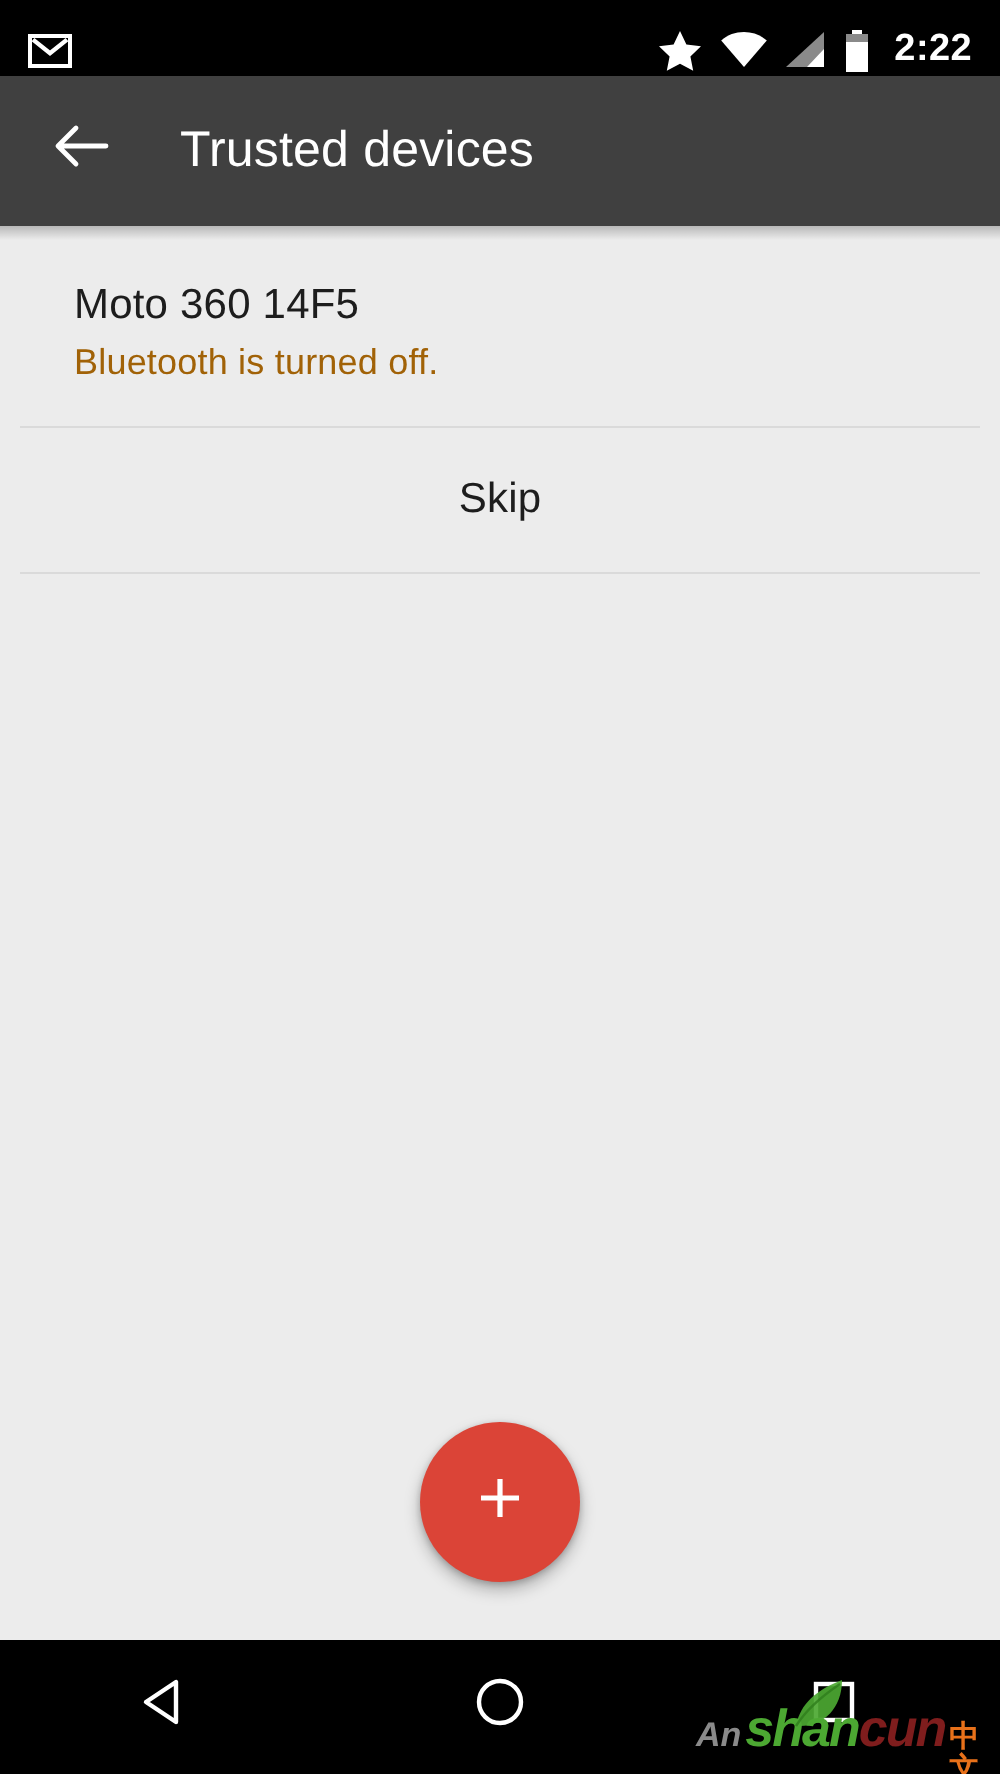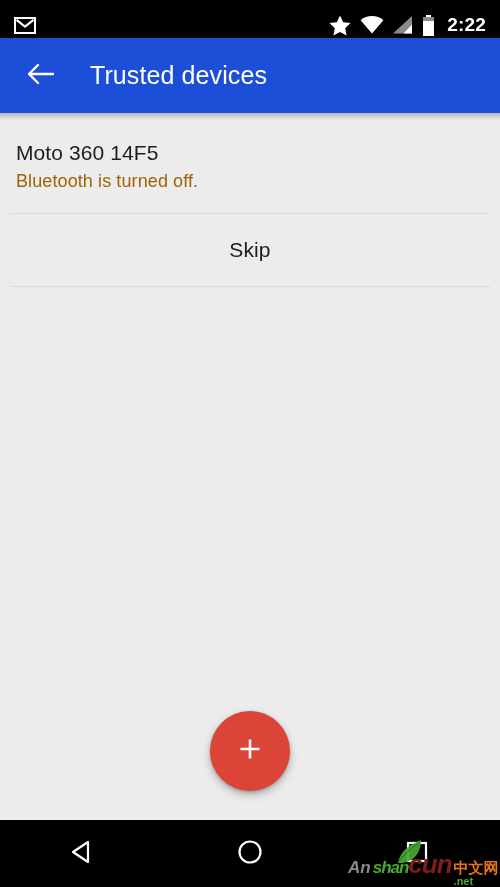--- a/index.html
+++ b/index.html
@@ -50,21 +50,21 @@
     margin-left: 3px;
   }
   .sicon { display: block; }
 
   
   #app-bar {
     position: absolute;
     left: 0; top: 38px;
     width: 500px;
     height: 75px;
-    background: #1d4ed8;
+    background: #404040;
     display: flex;
     align-items: center;
     box-sizing: border-box;
   }
   #app-bar-shadow {
     position: absolute;
     left: 0; top: 113px;
     width: 500px;
     height: 7px;
     background: linear-gradient(to bottom, rgba(0,0,0,0.22), rgba(0,0,0,0.0));
@@ -91,21 +91,21 @@
   
   #content {
     position: absolute;
     left: 0; top: 120px;
     width: 500px;
     height: 700px;
     background: #ECECEC;
   }
   .list-item {
     position: relative;
-    padding: 0 16px;
+    padding: 0 37px;
     box-sizing: border-box;
     display: flex;
     flex-direction: column;
     justify-content: center;
     cursor: pointer;
   }
   #list-item-device { height: 93px; }
   #list-item-skip   { height: 72px; text-align: center; }
   .item-title {
     color: #1D1D1D;
@@ -177,21 +177,21 @@
     font-style: italic;
     line-height: 1;
   }
   .wm-an {
     color: #8A8A8A;
     font-size: 17px;
     margin-right: 2px;
   }
   .wm-shan {
     color: #4CA832;
-    font-size: 17px;
+    font-size: 26px;
     letter-spacing: -1px;
   }
   .wm-cun {
     color: #7f1d1d;
     font-size: 26px;
     letter-spacing: -1px;
   }
   .wm-tail {
     display: inline-flex;
     flex-direction: column;

